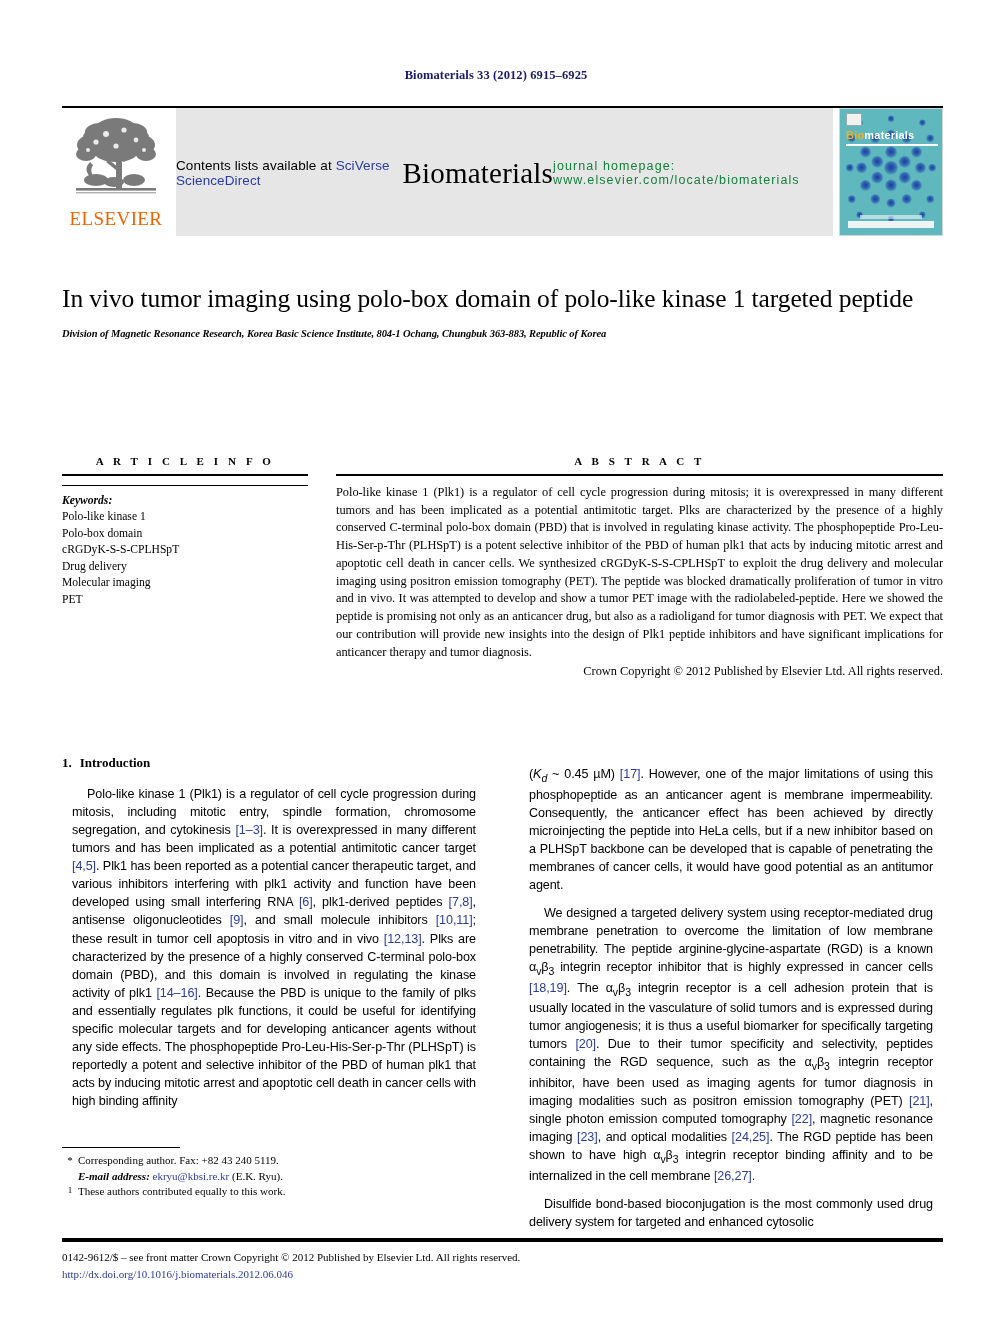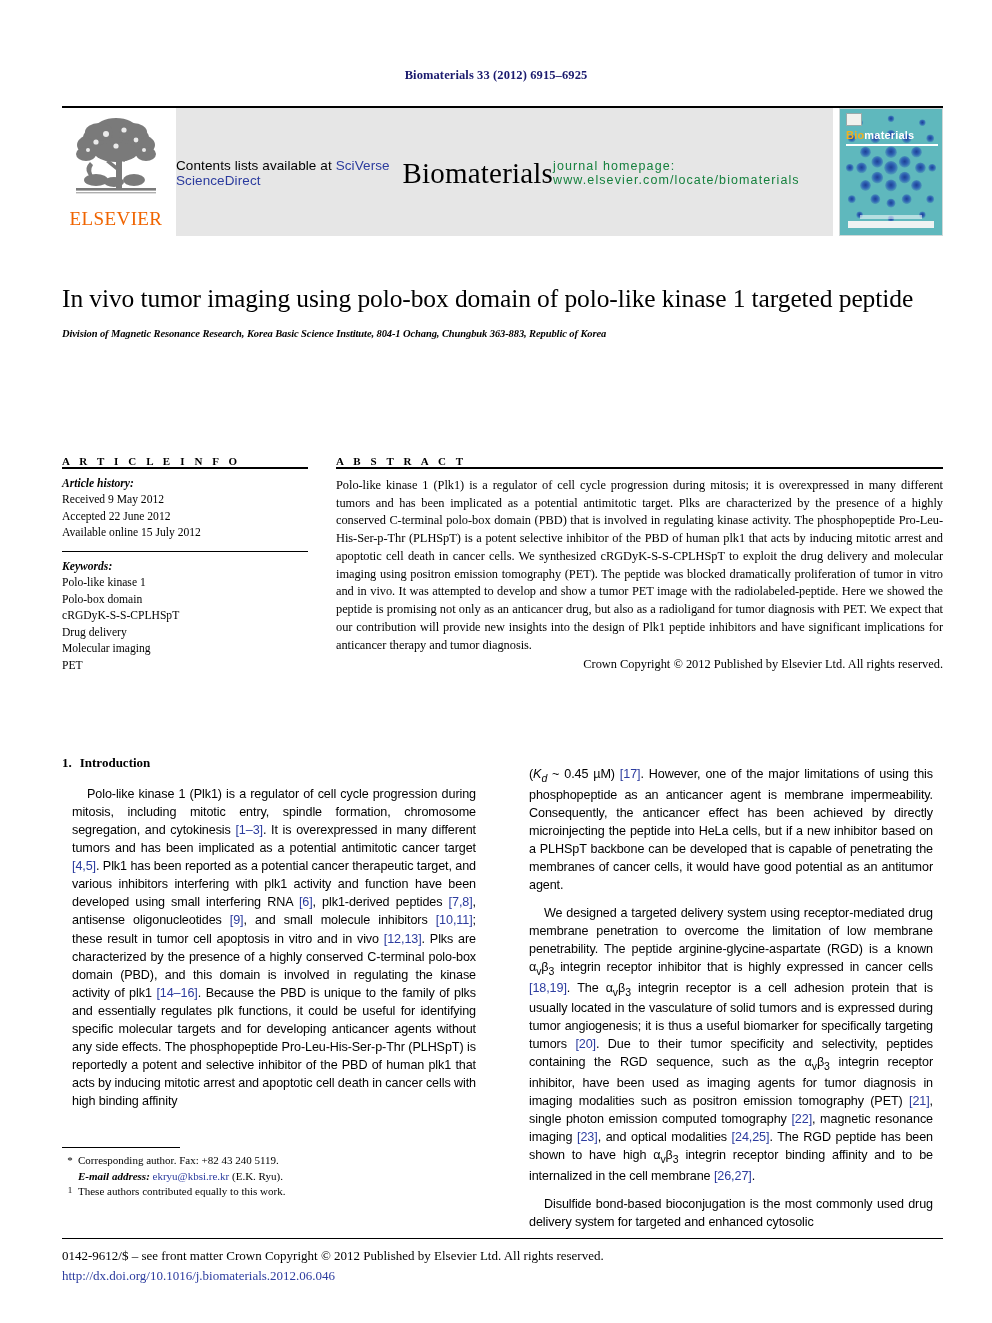--- a/index.html
+++ b/index.html
@@ -214,20 +214,22 @@
   }
   .col-gap { width: 28px; flex: 0 0 28px; }
   .col-abstract { flex: 1 1 auto; }
 
   .sec-head {
     font-family: "Liberation Serif", serif;
     font-weight: bold;
     font-size: 11px;
     letter-spacing: 3.6px;
     color: #000;
+    padding-bottom: 7px;
+    text-align: center;
   }
   .rule-thick {
     border-top: 2px solid #000;
   }
   .rule-mid {
     border-top: 1.4px solid #000;
     margin: 9px 0 7px 0;
   }
   .info-body {
     font-family: "Liberation Serif", serif;
@@ -313,24 +315,24 @@
   .fn-text { flex: 1 1 auto; }
   .fn-text .ital { font-style: italic; font-weight: bold; }
   .fn-text .mail { color: #2b3b9e; }
 
   
   .footer {
     position: absolute;
     top: 1238px;
     left: 62px;
     width: 881px;
-    border-top: 1px solid #000000;
+    border-top: 4px solid #000000;
     padding-top: 7px;
     font-family: "Liberation Serif", serif;
-    font-size: 13px;
+    font-size: 11px;
     line-height: 1.5;
   }
   .footer .doi { color: #2b3b9e; }
 </style>
 </head>
 <body>
 
 <div class="page">
 
   <div class="running-head">Biomaterials 33 (2012) 6915–6925</div>
@@ -440,26 +442,20 @@
 
   <div class="title-block">
     <h1 class="article-title">In vivo tumor imaging using polo-box domain of polo-like kinase 1 targeted peptide</h1>
     <div class="affiliation">Division of Magnetic Resonance Research, Korea Basic Science Institute, 804-1 Ochang, Chungbuk 363-883, Republic of Korea</div>
   </div>
 
   <div class="info-abstract">
     <div class="col-info">
       <div class="sec-head">A R T I C L E   I N F O</div>
       <div class="rule-thick"></div>
-      <div class="info-body">
-        <div class="info-label">Article history:</div>
-        <div>Received 9 May 2012</div>
-        <div>Accepted 22 June 2012</div>
-        <div>Available online 15 July 2012</div>
-      </div>
       <div class="rule-mid"></div>
       <div class="info-body" style="padding-top:0">
         <div class="info-label">Keywords:</div>
         <div class="kw-item">Polo-like kinase 1</div>
         <div class="kw-item">Polo-box domain</div>
         <div class="kw-item">cRGDyK-S-S-CPLHSpT</div>
         <div class="kw-item">Drug delivery</div>
         <div class="kw-item">Molecular imaging</div>
         <div class="kw-item">PET</div>
       </div>

